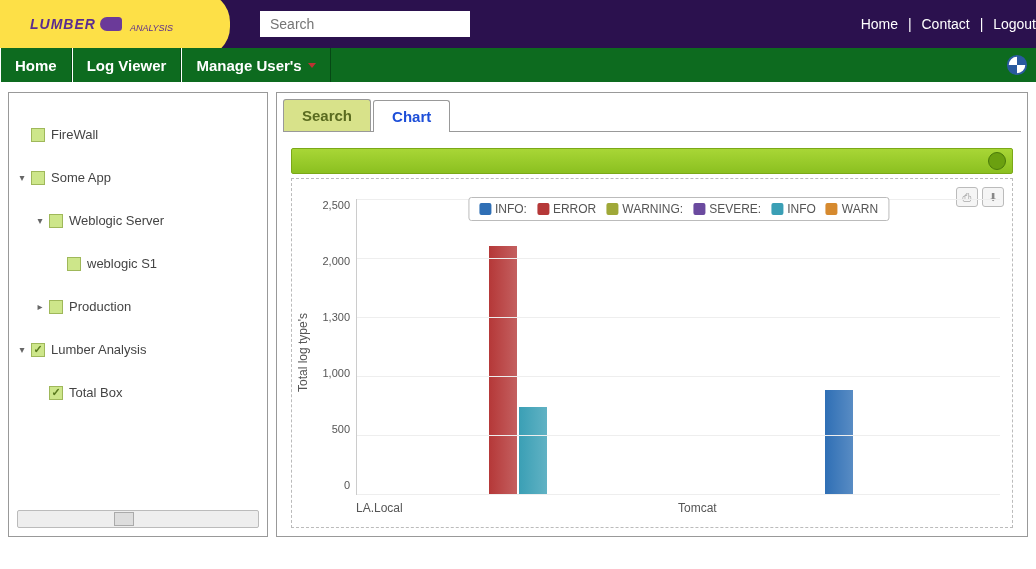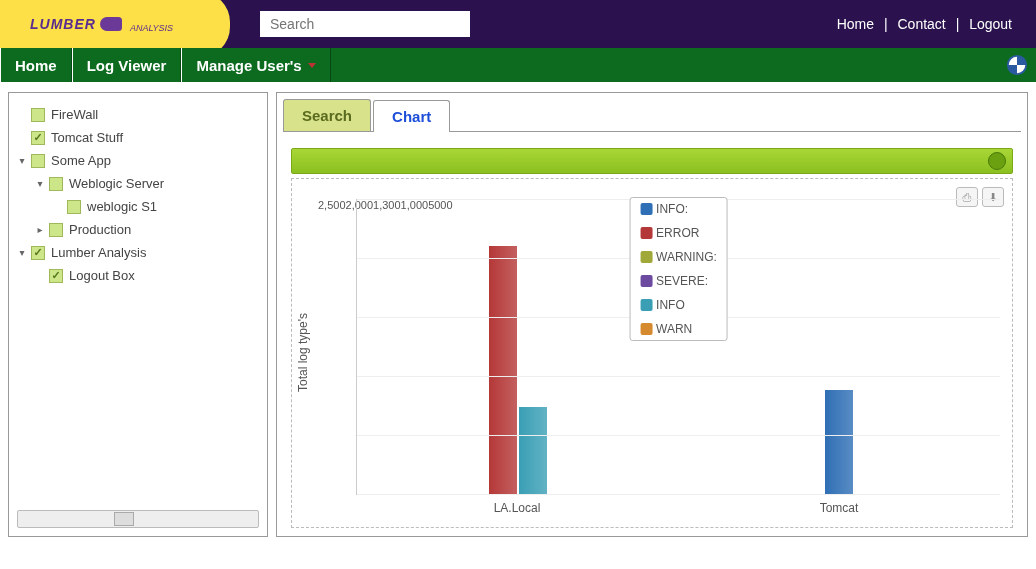--- a/index.html
+++ b/index.html
@@ -6,36 +6,36 @@
     body { font-family: Arial, sans-serif; font-size: 13px; background: #fff; }
     
     
     .topbar { background: #2b114e; height: 48px; display: flex; align-items: center; }
     .logo-wrap { background: #fde047; border-radius: 0 30px 30px 0; height: 65px; width: 230px; display: flex; align-items: center; padding-left: 30px; }
     .logo { color: #5b2c8f; font-weight: bold; font-style: italic; font-size: 14px; letter-spacing: 1px; }
     .logo-sub { color: #5b2c8f; font-size: 9px; margin-left: 4px; font-style: italic; margin-top: 8px; }
     .logo-shape { width: 22px; height: 14px; background: #6b3a99; margin: 0 4px; border-radius: 8px 4px 4px 8px; display: inline-block; }
     .search-wrap { margin-left: 30px; }
     .search-input { width: 210px; height: 26px; padding: 4px 10px; border: none; font-size: 14px; }
-    .header-links { margin-left: auto; margin-right: 24px; color: #fff; font-size: 14px; }
+    .header-links { margin-left: auto; color: #fff; font-size: 14px; }
     .header-links a { color: #fff; text-decoration: none; cursor: pointer; }
     .header-sep { margin: 0 6px; }
     
     
     .navbar { background: #0d6b1f; height: 34px; display: flex; align-items: stretch; position: relative; }
     .nav-item { color: #fff; font-weight: bold; font-size: 15px; padding: 0 14px; display: flex; align-items: center; border-left: 1px solid #fff; border-right: 1px solid #064815; cursor: pointer; }
     .nav-item:first-child { border-left: 2px solid #fff; }
     .nav-caret { width: 0; height: 0; border-left: 4px solid transparent; border-right: 4px solid transparent; border-top: 5px solid #b33; margin-left: 6px; }
     .nav-help { position: absolute; right: 8px; top: 50%; transform: translateY(-50%); width: 22px; height: 22px; }
     
     
     .main { display: flex; padding: 10px 8px; gap: 8px; }
     .sidebar { width: 260px; border: 1px solid #999; padding: 10px 8px 8px 8px; background: #fff; height: 445px; display: flex; flex-direction: column; }
     .tree { flex: 1; overflow: hidden; }
-    .tree-node { display: flex; align-items: center; padding: 4px 0; font-size: 13px; color: #444; cursor: pointer; }
+    .tree-node { display: flex; align-items: center; padding: 4px 0; font-size: 13px; color: #444; cursor: pointer; margin-top: 20px; }
     .tree-icon { width: 14px; height: 14px; background: #cde68a; border: 1px solid #9fb85a; margin-right: 6px; display: inline-flex; align-items: center; justify-content: center; font-size: 10px; }
     .tree-check::before { content: "✓"; color: #5a7a1f; font-weight: bold; font-size: 11px; }
     .tree-toggle { width: 10px; font-size: 10px; color: #666; margin-right: 4px; text-align: center; }
     .indent-1 { padding-left: 18px; }
     .indent-2 { padding-left: 36px; }
     .h-scrollbar { height: 18px; border: 1px solid #bbb; border-radius: 2px; background: #eee; position: relative; margin-top: auto; }
     .h-thumb { position: absolute; left: 40%; width: 20px; height: 14px; top: 1px; background: #ddd; border: 1px solid #aaa; }
     
     .content { flex: 1; border: 1px solid #999; background: #fff; padding: 6px; height: 445px; }
     .tabs { display: flex; align-items: flex-end; border-bottom: 1px solid #999; }
@@ -45,32 +45,32 @@
     
     .chart-area { padding: 16px 8px 0 8px; }
     .chart-banner { background: linear-gradient(#a8d636, #8bc020); height: 26px; border: 1px solid #7ba818; position: relative; border-radius: 2px; }
     .banner-btn { position: absolute; right: 6px; top: 3px; width: 18px; height: 18px; border-radius: 50%; background: #6ba010; border: 1px solid #4a7a0a; }
     
     .chart-body { border: 1px dashed #bbb; height: 350px; margin-top: 4px; position: relative; display: flex; }
     .chart-tools { position: absolute; right: 8px; top: 8px; display: flex; gap: 4px; }
     .tool-btn { width: 22px; height: 20px; border: 1px solid #bbb; border-radius: 3px; background: #f5f5f5; display: flex; align-items: center; justify-content: center; font-size: 11px; color: #888; cursor: pointer; }
     
     .y-axis-label { writing-mode: vertical-rl; transform: rotate(180deg); font-size: 12px; color: #555; align-self: center; padding: 0 4px; }
-    .y-ticks { display: flex; justify-content: space-between; padding: 20px 6px 36px 4px; font-size: 11px; color: #555; text-align: right; width: 42px; }
+    .y-ticks { display: flex; flex-direction: column; justify-content: space-between; padding: 20px 6px 36px 4px; font-size: 11px; color: #555; text-align: right; width: 42px; }
     .plot { flex: 1; padding: 20px 12px 12px 0; display: flex; flex-direction: column; }
     .plot-grid { flex: 1; position: relative; border-left: 1px solid #ccc; border-bottom: 1px solid #ccc; }
     .gridline { position: absolute; left: 0; right: 0; border-top: 1px solid #eee; }
-    .legend { position: absolute; top: -2px; left: 50%; transform: translateX(-50%); background: #fff; border: 1px solid #bbb; border-radius: 3px; padding: 4px 10px; display: flex; gap: 10px; font-size: 12px; color: #555; white-space: nowrap; z-index: 5; flex-direction: column; }
+    .legend { position: absolute; top: -2px; left: 50%; transform: translateX(-50%); background: #fff; border: 1px solid #bbb; border-radius: 3px; padding: 4px 10px; display: flex; gap: 10px; font-size: 12px; color: #555; white-space: nowrap; z-index: 5; }
     .legend-item { display: flex; align-items: center; gap: 4px; }
     .swatch { width: 12px; height: 12px; border-radius: 2px; }
     .bars { position: absolute; left: 0; right: 0; bottom: 0; top: 0; display: flex; }
     .bar-group { flex: 1; display: flex; align-items: flex-end; justify-content: center; gap: 2px; position: relative; }
     .bar { width: 28px; }
     .x-labels { display: flex; font-size: 12px; color: #555; padding-top: 6px; }
-    .x-label { flex: 1; text-align: center; }
+    .x-label { flex: 1; text-align: left; }
   </style>
 </head>
 <body>
 
 <div class="topbar">
   <div class="logo-wrap">
     <span class="logo">LUMBER</span>
     <span class="logo-shape"></span>
     <span class="logo-sub">ANALYSIS</span>
   </div>
@@ -100,25 +100,20 @@
 
 <div class="main">
   <div class="sidebar">
     <div class="tree" id="tree">
         <div class="tree-node indent-0">
           <span class="tree-toggle"></span>
           <span class="tree-icon"></span>
           <span>FireWall</span>
         </div>
         <div class="tree-node indent-0">
-          <span class="tree-toggle"></span>
-          <span class="tree-icon tree-check"></span>
-          <span>Tomcat Stuff</span>
-        </div>
-        <div class="tree-node indent-0">
           <span class="tree-toggle">▾</span>
           <span class="tree-icon"></span>
           <span>Some App</span>
         </div>
         <div class="tree-node indent-1">
           <span class="tree-toggle">▾</span>
           <span class="tree-icon"></span>
           <span>Weblogic Server</span>
         </div>
         <div class="tree-node indent-2">
@@ -132,21 +127,21 @@
           <span>Production</span>
         </div>
         <div class="tree-node indent-0">
           <span class="tree-toggle">▾</span>
           <span class="tree-icon tree-check"></span>
           <span>Lumber Analysis</span>
         </div>
         <div class="tree-node indent-1">
           <span class="tree-toggle"></span>
           <span class="tree-icon tree-check"></span>
-          <span>Logout Box</span>
+          <span>Total Box</span>
         </div>
       </div>
     <div class="h-scrollbar">
       <div class="h-thumb"></div>
     </div>
   </div>
 
   <div class="content">
     <div class="tabs">
       <div class="tab tab-inactive">Search</div>

